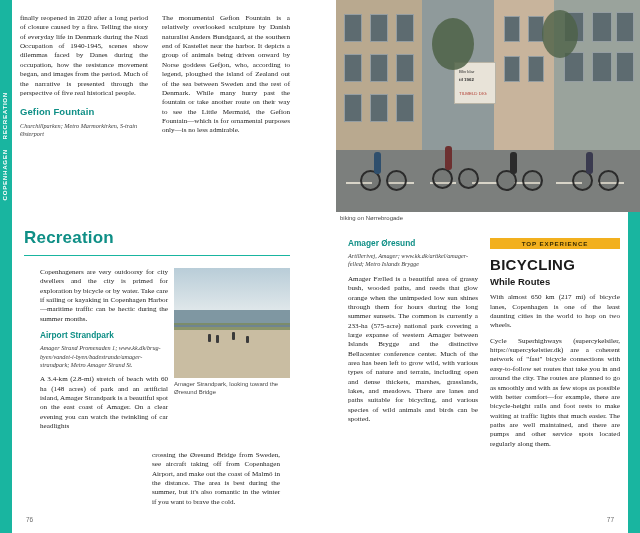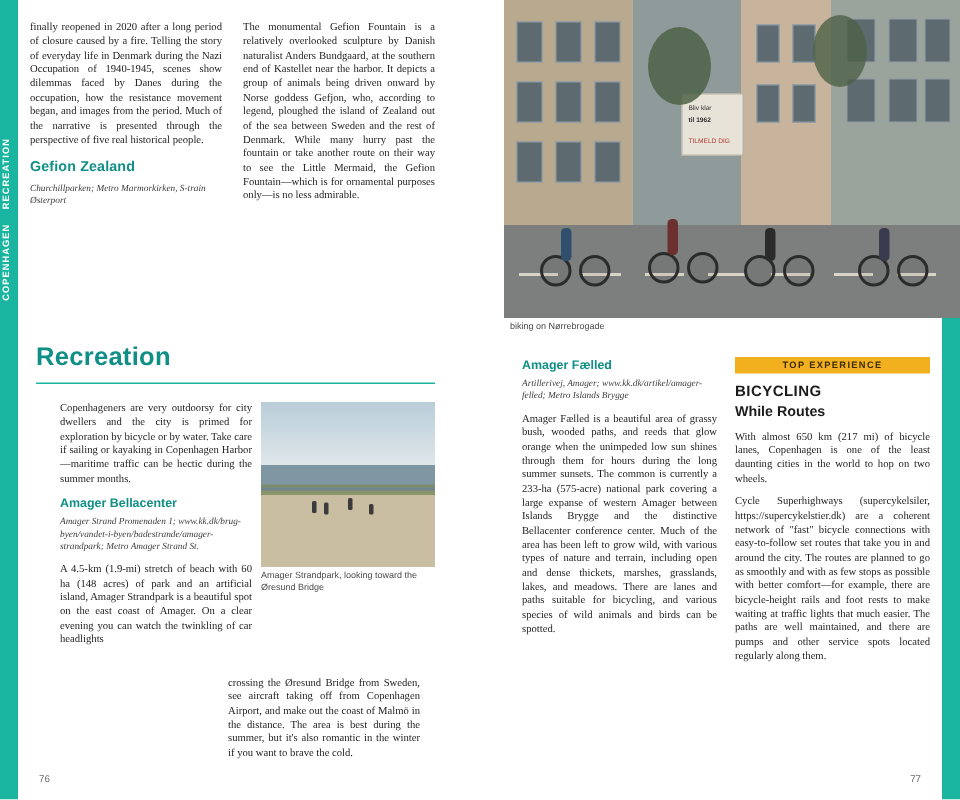--- a/index.html
+++ b/index.html
@@ -174,38 +174,38 @@
   <div class="vert-label right">
     <span>COPENHAGEN</span>
     &nbsp;&nbsp;
     <span>RECREATION</span>
   </div>
 
   <div class="sheet">
 
     <div class="col" id="colA">
       <p>finally reopened in 2020 after a long period of closure caused by a fire. Telling the story of everyday life in Denmark during the Nazi Occupation of 1940-1945, scenes show dilemmas faced by Danes during the occupation, how the resistance movement began, and images from the period. Much of the narrative is presented through the perspective of five real historical people.</p>
-      <div class="h-teal">Gefion Zealand</div>
+      <div class="h-teal">Gefion Fountain</div>
       <div class="meta">Churchillparken; Metro Marmorkirken, S-train Østerport</div>
     </div>
 
     <div class="col" id="colB">
       <p>The monumental Gefion Fountain is a relatively overlooked sculpture by Danish naturalist Anders Bundgaard, at the southern end of Kastellet near the harbor. It depicts a group of animals being driven onward by Norse goddess Gefjon, who, according to legend, ploughed the island of Zealand out of the sea between Sweden and the rest of Denmark. While many hurry past the fountain or take another route on their way to see the Little Mermaid, the Gefion Fountain—which is for ornamental purposes only—is no less admirable.</p>
     </div>
 
     <div style="position:absolute;left:12px;top:228px;width:266px;">
       <div class="h-section">Recreation</div>
       <hr class="rule-teal">
     </div>
 
     <div class="col" id="colC">
       <p>Copenhageners are very outdoorsy for city dwellers and the city is primed for exploration by bicycle or by water. Take care if sailing or kayaking in Copenhagen Harbor—maritime traffic can be hectic during the summer months.</p>
-      <div class="h-small">Amager Bellacenter</div>
+      <div class="h-small">Airport Strandpark</div>
       <div class="meta">Amager Strand Promenaden 1; www.kk.dk/brug-byen/vandet-i-byen/badestrande/amager-strandpark; Metro Amager Strand St.</div>
-      <p>A 4.5-km (1.9-mi) stretch of beach with 60 ha (148 acres) of park and an artificial island, Amager Strandpark is a beautiful spot on the east coast of Amager. On a clear evening you can watch the twinkling of car headlights</p>
+      <p>A 3.4-km (2.8-mi) stretch of beach with 60 ha (148 acres) of park and an artificial island, Amager Strandpark is a beautiful spot on the east coast of Amager. On a clear evening you can watch the twinkling of car headlights</p>
     </div>
 
     <div class="photo" id="photoBeach">
       <div class="bsky"></div>
       <div class="bsea"></div>
       <div class="bsand"></div>
       <div class="bgrass" style="top:50%;height:7px;opacity:.8;"></div>
       <div class="fig" style="left:34px;top:66px;"></div>
       <div class="fig" style="left:42px;top:67px;"></div>
       <div class="fig" style="left:58px;top:64px;"></div>
@@ -285,29 +285,29 @@
       </div>
       <div class="cyclist" style="left:236px;top:150px;">
         <div class="wheel" style="left:0;top:20px;"></div>
         <div class="wheel" style="left:26px;top:20px;"></div>
         <div class="rider" style="left:14px;top:2px;background:#3a3a4f;height:22px;"></div>
       </div>
     </div>
     <div class="cap" style="left:328px;top:215px;width:160px;">biking on Nørrebrogade</div>
 
     <div class="col" id="colE">
-      <div class="h-small">Amager Fælled</div>
+      <div class="h-small">Amager Øresund</div>
       <div class="meta">Artillerivej, Amager; www.kk.dk/artikel/amager-felled; Metro Islands Brygge</div>
       <p>Amager Fælled is a beautiful area of grassy bush, wooded paths, and reeds that glow orange when the unimpeded low sun shines through them for hours during the long summer sunsets. The common is currently a 233-ha (575-acre) national park covering a large expanse of western Amager between Islands Brygge and the distinctive Bellacenter conference center. Much of the area has been left to grow wild, with various types of nature and terrain, including open and dense thickets, marshes, grasslands, lakes, and meadows. There are lanes and paths suitable for bicycling, and various species of wild animals and birds can be spotted.</p>
     </div>
 
     <div class="badge">TOP EXPERIENCE</div>
 
     <div class="col" id="colF" style="top:255px;">
-      <div class="h-sub" style="font-size:10px;margin-bottom:1px;">BICYCLING</div>
+      <div class="h-sub" style="font-size:15px;margin-bottom:1px;">BICYCLING</div>
       <div class="h-small" style="font-size:9.5px;color:#1b1b1b;margin-bottom:5px;">While Routes</div>
       <p>With almost 650 km (217 mi) of bicycle lanes, Copenhagen is one of the least daunting cities in the world to hop on two wheels.</p>
       <p>Cycle Superhighways (supercykelsiler, https://supercykelstier.dk) are a coherent network of "fast" bicycle connections with easy-to-follow set routes that take you in and around the city. The routes are planned to go as smoothly and with as few stops as possible with better comfort—for example, there are bicycle-height rails and foot rests to make waiting at traffic lights that much easier. The paths are well maintained, and there are pumps and other service spots located regularly along them.</p>
     </div>
 
     <div class="folio r">77</div>
 
   </div>
 </div>
 

